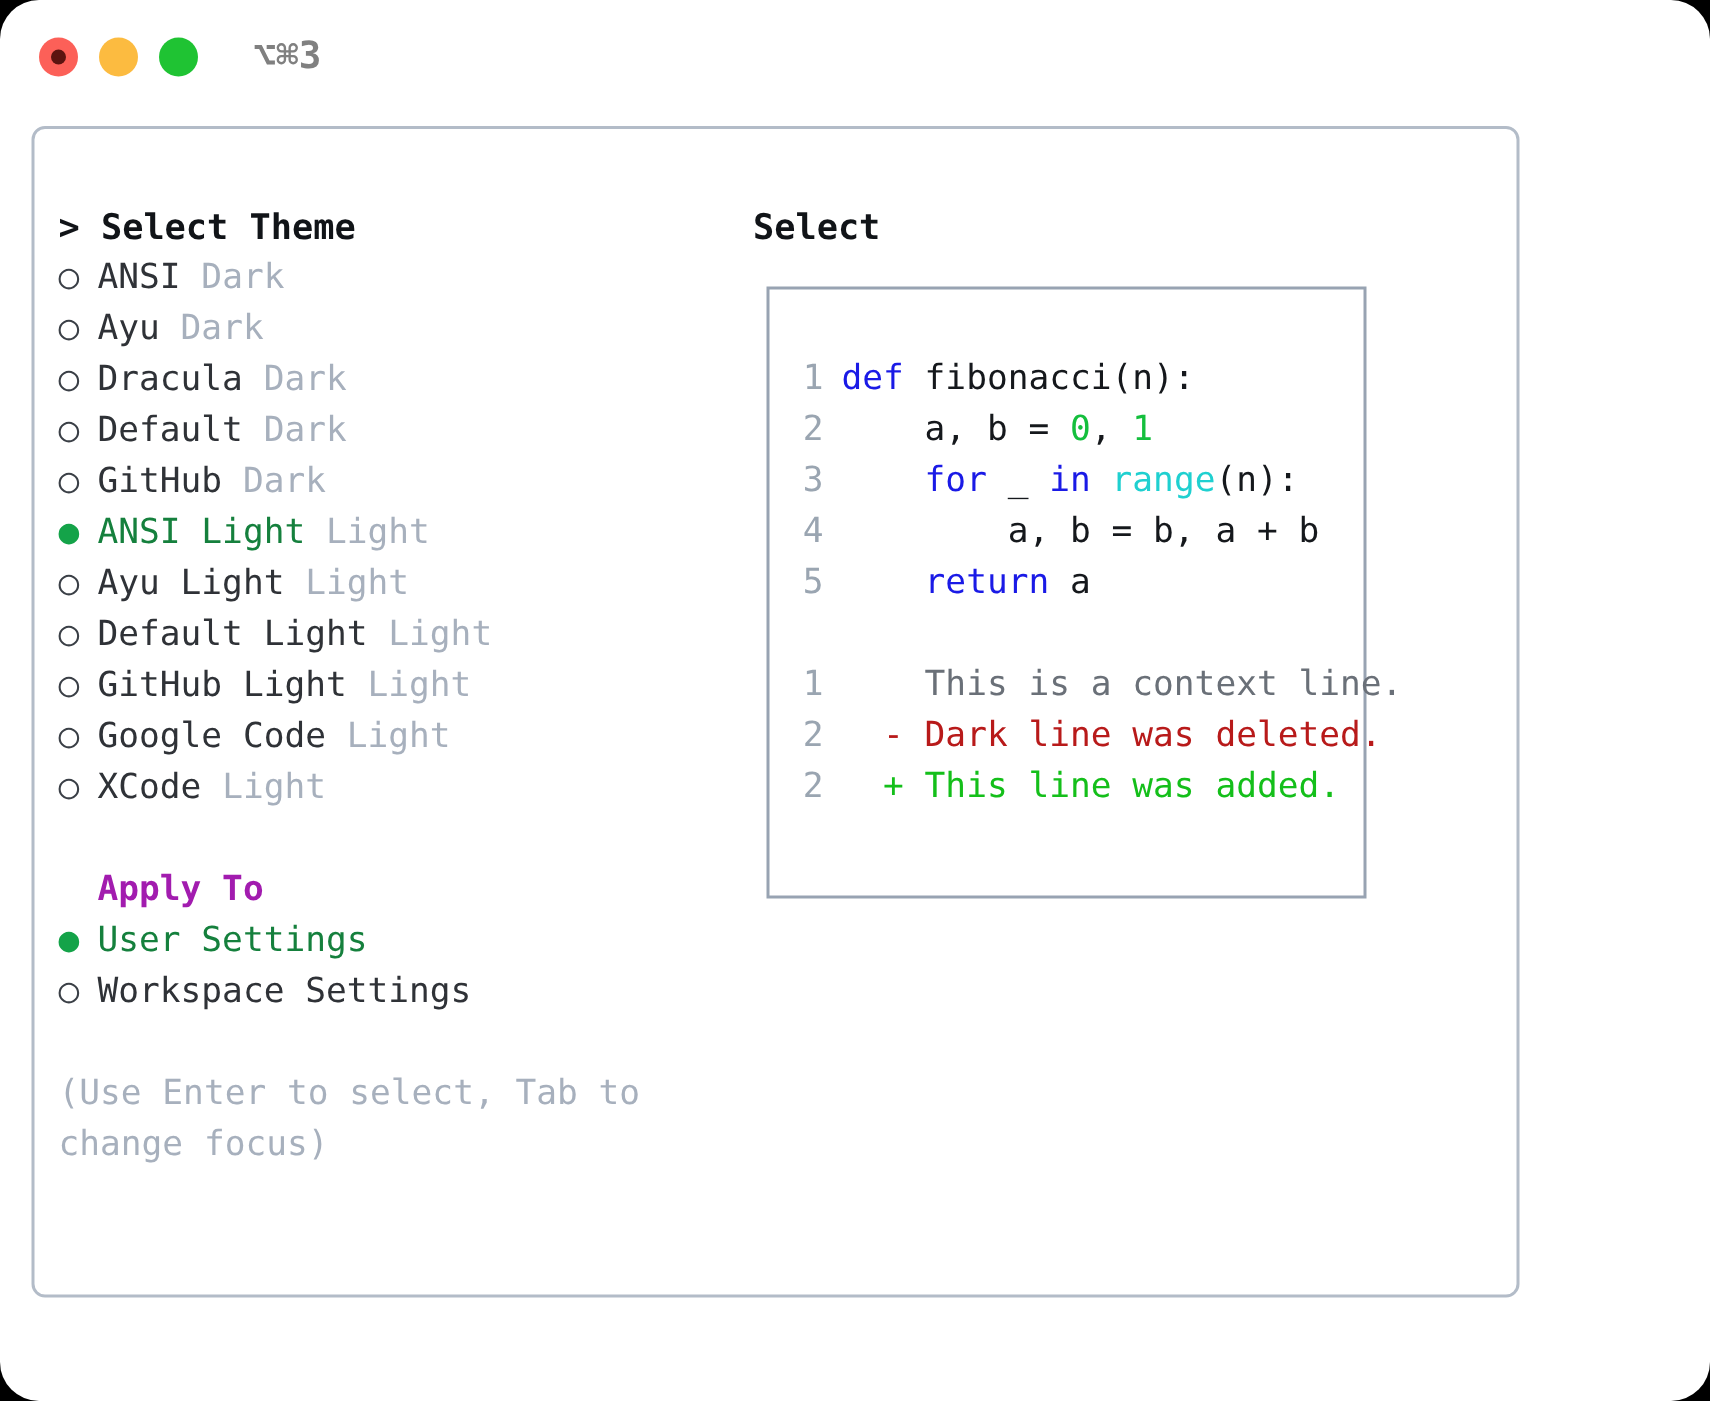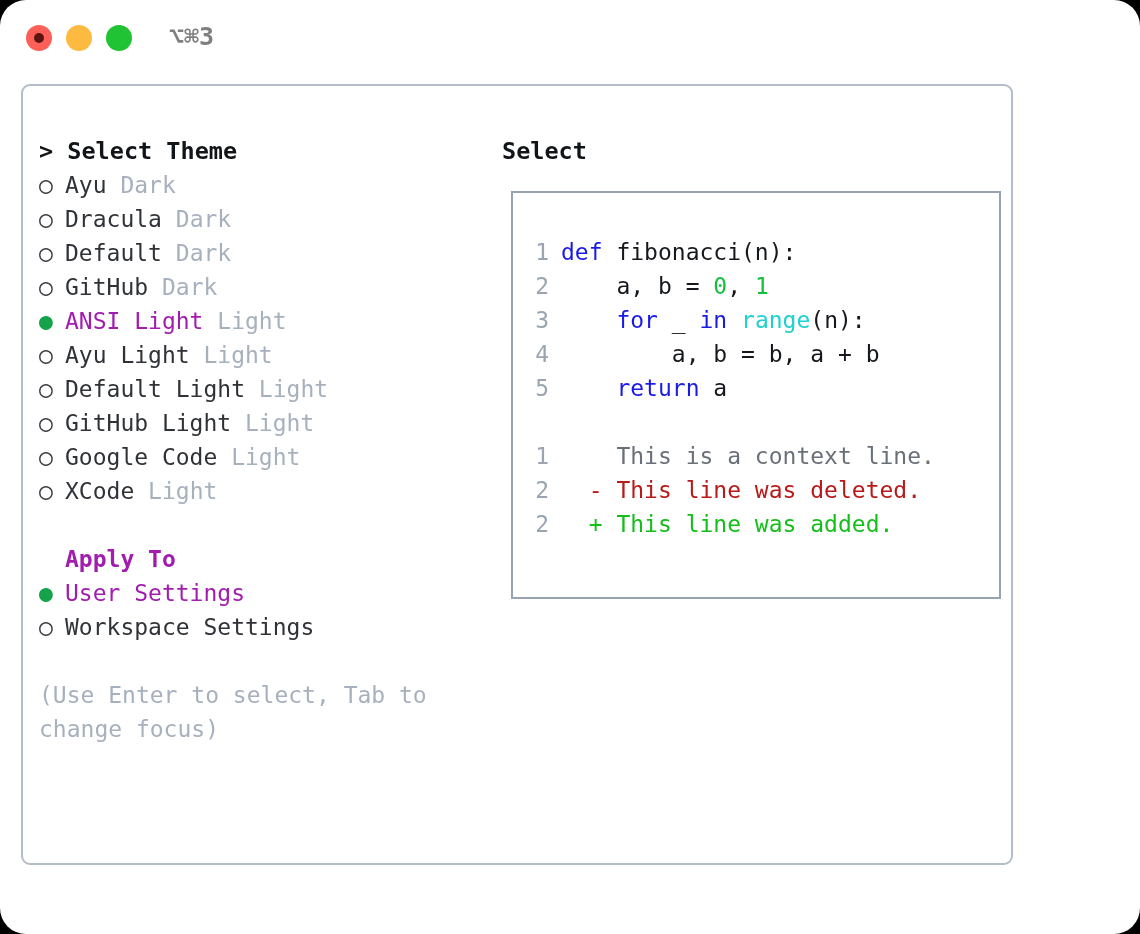--- a/index.html
+++ b/index.html
@@ -108,21 +108,21 @@
   }
   .bullet {
     display: inline-block;
     width: 26px;
     color: #3a3f46;
   }
   .bullet-on {
     color: #14a349;
   }
   .label-sel {
-    color: #a21caf;
+    color: #15803d;
   }
   .variant {
     color: #a7b0bd;
   }
   .spacer-line { height: 34px; }
   .section-title {
     font-weight: bold;
     color: #a21caf;
     padding-left: 26px;
   }
@@ -144,21 +144,21 @@
     font-size: 23.5px;
     font-weight: bold;
     color: #111418;
     line-height: 34px;
     white-space: pre;
   }
   .preview-box {
     position: absolute;
     left: 9px;
     top: 57px;
-    width: 490px;
+    width: 400px;
     height: 408px;
     border: 2px solid #98a3b2;
     box-sizing: border-box;
     background: #ffffff;
   }
   .code-area {
     position: absolute;
     left: 0;
     top: 42px;
     width: 100%;
@@ -200,20 +200,21 @@
     <div class="shortcut">⌥⌘3</div>
   </div>
 
   <div class="panel">
     <div class="cols">
 
       <div class="left-col">
         <div class="line heading">&gt; Select Theme</div>
 
         <div id="theme-list">
+            <div class="line"><span class="bullet">○</span><span>ANSI</span><span class="variant"> Dark</span></div>
             <div class="line"><span class="bullet">○</span><span>Ayu</span><span class="variant"> Dark</span></div>
             <div class="line"><span class="bullet">○</span><span>Dracula</span><span class="variant"> Dark</span></div>
             <div class="line"><span class="bullet">○</span><span>Default</span><span class="variant"> Dark</span></div>
             <div class="line"><span class="bullet">○</span><span>GitHub</span><span class="variant"> Dark</span></div>
             <div class="line"><span class="bullet bullet-on">●</span><span class="label-sel">ANSI Light</span><span class="variant"> Light</span></div>
             <div class="line"><span class="bullet">○</span><span>Ayu Light</span><span class="variant"> Light</span></div>
             <div class="line"><span class="bullet">○</span><span>Default Light</span><span class="variant"> Light</span></div>
             <div class="line"><span class="bullet">○</span><span>GitHub Light</span><span class="variant"> Light</span></div>
             <div class="line"><span class="bullet">○</span><span>Google Code</span><span class="variant"> Light</span></div>
             <div class="line"><span class="bullet">○</span><span>XCode</span><span class="variant"> Light</span></div>
@@ -242,21 +243,21 @@
             <div id="code-block">
                 <div class="code-line"><span class="lnum">1</span><span class="kw">def</span><span> fibonacci(n):</span></div>
                 <div class="code-line"><span class="lnum">2</span><span>    </span><span>a, b = </span><span class="num">0</span><span>, </span><span class="num">1</span></div>
                 <div class="code-line"><span class="lnum">3</span><span>    </span><span class="kw">for</span><span> _ </span><span class="kw">in</span><span> </span><span class="fn">range</span><span>(n):</span></div>
                 <div class="code-line"><span class="lnum">4</span><span>        </span><span>a, b = b, a + b</span></div>
                 <div class="code-line"><span class="lnum">5</span><span>    </span><span class="kw">return</span><span> a</span></div>
               </div>
             <div class="gap"></div>
             <div id="diff-block">
                 <div class="code-line"><span class="lnum">1</span><span class="diff-ctx">    </span><span class="diff-ctx">This is a context line.</span></div>
-                <div class="code-line"><span class="lnum">2</span><span class="diff-del">  - </span><span class="diff-del">This line was deleted.</span></div>
+                <div class="code-line"><span class="lnum">2</span><span class="diff-del">  - </span><span class="diff-del">Dark line was deleted.</span></div>
                 <div class="code-line"><span class="lnum">2</span><span class="diff-add">  + </span><span class="diff-add">This line was added.</span></div>
               </div>
           </div>
         </div>
       </div>
 
     </div>
   </div>
 </div>
 

